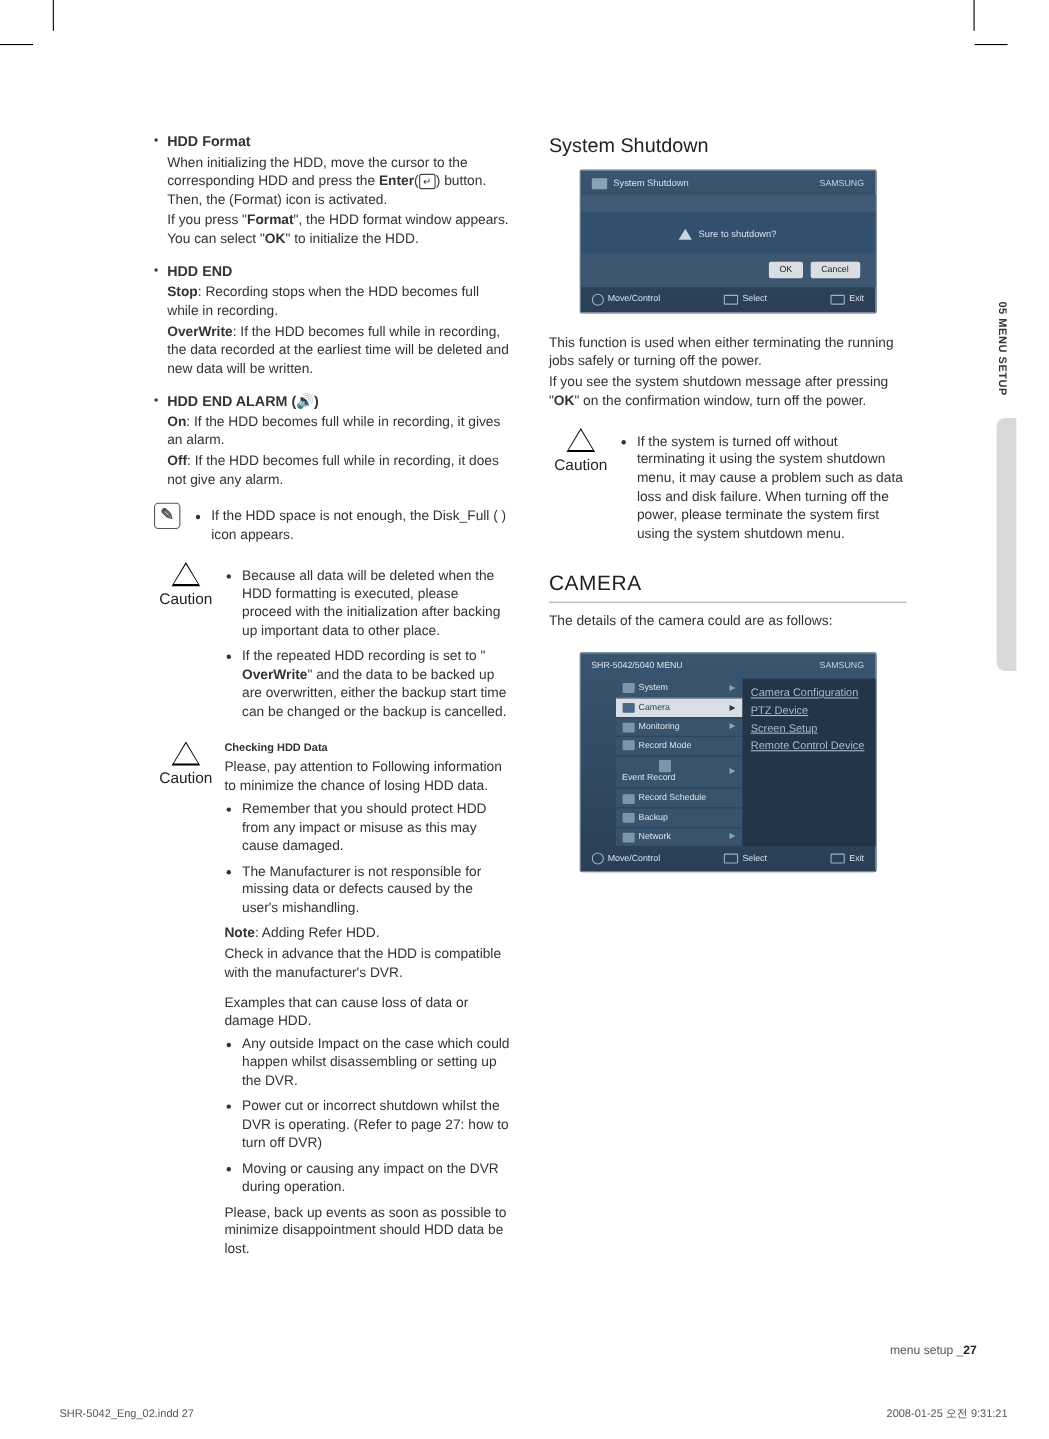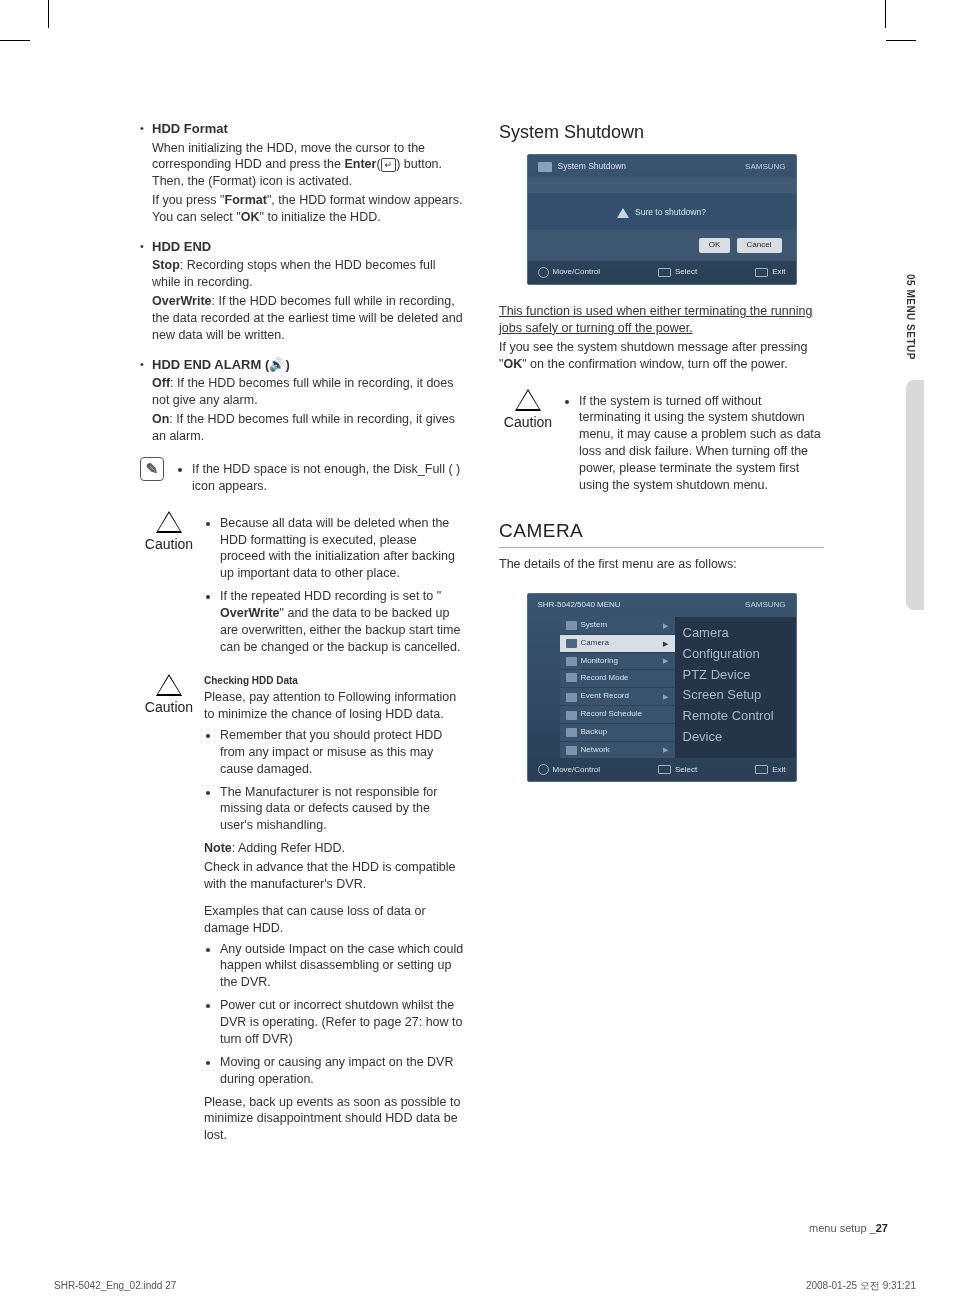--- a/index.html
+++ b/index.html
@@ -239,23 +239,24 @@
   .menu-row.system .arrow,
   .menu-row.monitoring .arrow,
   .menu-row.event .arrow,
   .menu-row.network .arrow { color:#7aa8c8;}
   .menu-row.active .arrow { color:#1d3850;}
   .menu-right {
     flex:1;
     background:#243547;
     min-height:110px;
     padding:6px 8px;
-    font-size:13px;
+    font-size:10px;
     color:#a7b8c9;
     line-height:1.6;
+    text-decoration:underline;
   }
   .menu-footer {
     display:flex; justify-content:space-between;
     padding:6px 10px;
     font-size:8px;
   }
   .menu-footer span{display:flex;align-items:center;gap:4px;}
   .menu-footer .ic{width:11px;height:11px;border:1px solid #9fb2c4;border-radius:50%;}
   .menu-footer .sq{width:13px;height:9px;border:1px solid #9fb2c4;border-radius:1px;}
   
@@ -343,22 +344,22 @@
             <p class="ptext"><b>OverWrite</b><span>: If the HDD becomes full while in recording, the data recorded at the earliest time will be deleted and new data will be written.</span></p>
           </div>
         </div>
       </div>
 
       <div class="block">
         <div class="bullet-row">
           <div class="dot">•</div>
           <div class="ct">
             <h4 class="b-title">HDD END ALARM (🔊)</h4>
+            <p class="ptext"><b>On</b><span>: If the HDD becomes full while in recording, it gives an alarm.</span></p>
             <p class="ptext"><b>Off</b><span>: If the HDD becomes full while in recording, it does not give any alarm.</span></p>
-            <p class="ptext"><b>On</b><span>: If the HDD becomes full while in recording, it gives an alarm.</span></p>
           </div>
         </div>
       </div>
 
       <div class="block side-flex">
         <div style="flex:0 0 30px;">
           <div class="note-icon">✎</div>
         </div>
         <div class="text-part">
           <ul class="inner-list">
@@ -439,41 +440,41 @@
               <span class="sq"></span>
               <span>Select</span>
             </span>
           <span>
               <span class="sq"></span>
               <span>Exit</span>
             </span>
         </div>
       </div>
 
-      <p class="ptext" style="margin-top:18px;text-decoration:underline;">This function is used when either terminating the running jobs safely or turning off the power.</p>
+      <p class="ptext" style="margin-top:18px;">This function is used when either terminating the running jobs safely or turning off the power.</p>
       <p class="ptext">
         <span>If you see the system shutdown message after pressing "</span><b>OK</b><span>" on the confirmation window, turn off the power.</span>
       </p>
 
       <div class="block side-flex" style="margin-top:16px;">
         <div class="caution-col">
           <div class="warn-icon">
               <span class="bang">!</span>
             </div>
           <div class="caution-label">Caution</div>
         </div>
         <div class="text-part">
           <ul class="inner-list">
             <li>If the system is turned off without terminating it using the system shutdown menu, it may cause a problem such as data loss and disk failure.  When turning off the power, please terminate the system first using the system shutdown menu.</li>
           </ul>
         </div>
       </div>
 
       <h1 class="cam-h1">CAMERA</h1>
-      <p class="ptext">The details of the first menu are as follows:</p>
+      <p class="ptext">The details of the camera could are as follows:</p>
 
       <div class="menu-box" style="margin-top:20px;">
         <div class="menu-title">
           <span>SHR-5042/5040 MENU</span>
           <span class="samsung">SAMSUNG</span>
         </div>
         <div class="menu-rows">
           <div class="menu-left">
             <div class="menu-row system">
                 <span style="display:flex;align-items:center;">
@@ -497,21 +498,21 @@
                 <span class="arrow">▶</span>
               </div>
             <div class="menu-row">
                 <span style="display:flex;align-items:flex-start;">
                   <span class="ric"></span>
                   <span>Record Mode</span>
                 </span>
                 <span class="arrow"></span>
               </div>
             <div class="menu-row event">
-                <span style="display:flex;align-items:flex-end;">
+                <span style="display:flex;align-items:flex-end;flex-direction:column;">
                   <span class="ric"></span>
                   <span>Event Record</span>
                 </span>
                 <span class="arrow">▶</span>
               </div>
             <div class="menu-row">
                 <span style="display:flex;align-items:flex-end;">
                   <span class="ric"></span>
                   <span>Record Schedule</span>
                 </span>

